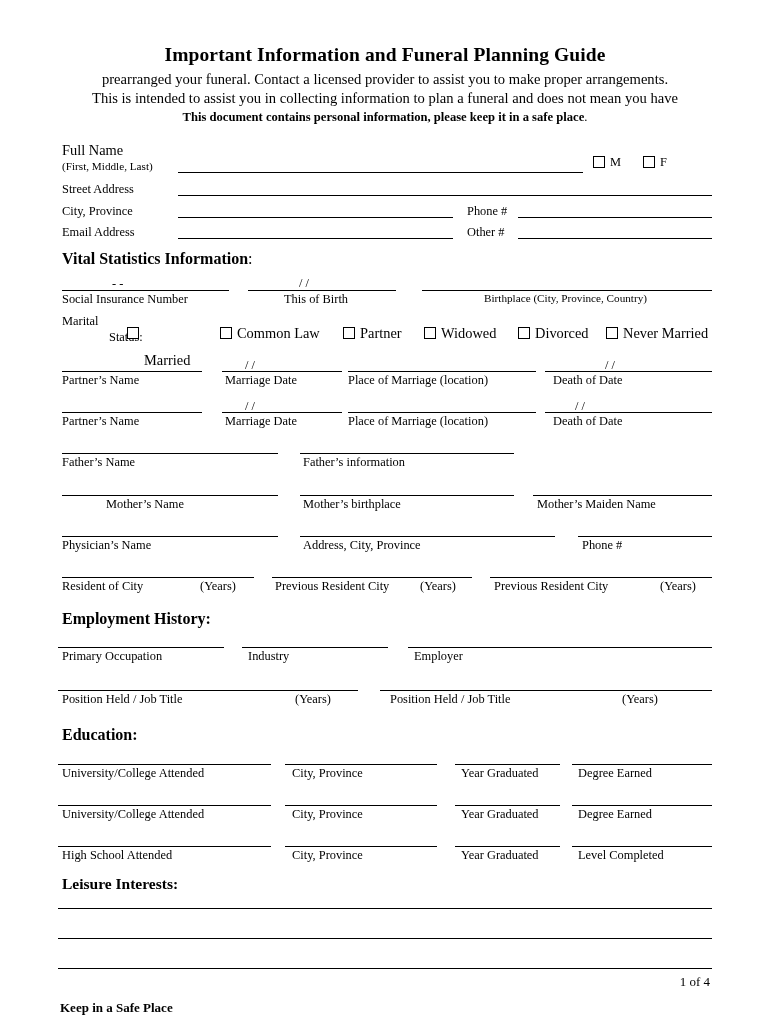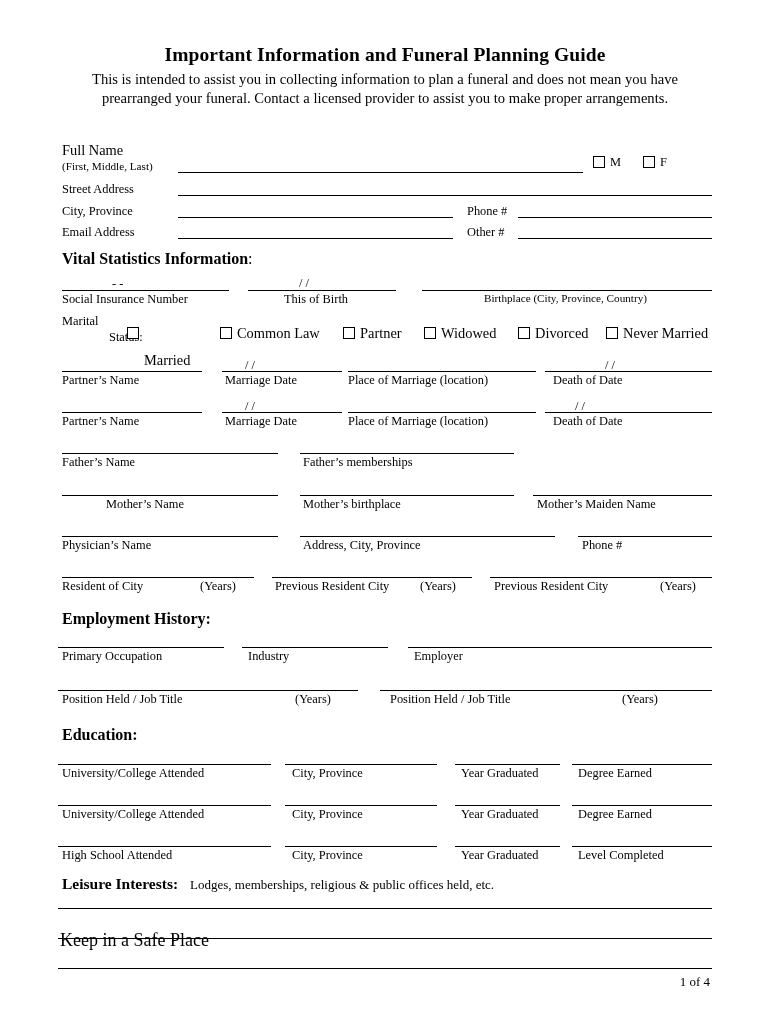--- a/index.html
+++ b/index.html
@@ -72,39 +72,42 @@
   .footer-rule {
     position: absolute;
     left: 58px;
     right: 58px;
     top: 968px;
     border-bottom: 1px solid #000;
   }
   .footer-left {
     position: absolute;
     left: 60px;
-    top: 930px;
-    font-size: 18px;
-    font-weight: normal;
+    top: 1000px;
+    font-size: 13px;
+    font-weight: bold;
   }
   .footer-right {
     position: absolute;
     right: 60px;
     top: 974px;
     font-size: 13px;
   }
 </style>
 </head>
 <body>
 
 <div class="page">
 
   <div class="title">Important Information and Funeral Planning Guide</div>
+  <div class="intro">prearranged your funeral. Contact a licensed provider to assist you to make proper arrangements.</div>
   <div class="intro">This is intended to assist you in collecting information to plan a funeral and does not mean you have</div>
-  <div class="intro">prearranged your funeral. Contact a licensed provider to assist you to make proper arrangements.</div>
+  <div class="notice">
+    <span>This document contains personal information, please keep it in a safe place</span><span class="tail">.</span>
+  </div>
 
   <div class="lbl big" style="left:62px; top:142px;">Full Name</div>
   <div class="lbl small" style="left:62px; top:160px;">(First, Middle, Last)</div>
   <div class="hline" style="left:178px; top:172px; width:405px;"></div>
 
   <div class="cb" style="left:593px; top:156px;"></div>
   <div class="lbl" style="left:610px; top:155px;">M</div>
   <div class="cb" style="left:643px; top:156px;"></div>
   <div class="lbl" style="left:660px; top:155px;">F</div>
 
@@ -175,21 +178,21 @@
   <div class="hline" style="left:348px; top:412px; width:188px;"></div>
   <div class="hline" style="left:545px; top:412px; width:167px;"></div>
   <div class="lbl" style="left:62px; top:414px;">Partner’s Name</div>
   <div class="lbl" style="left:225px; top:414px;">Marriage Date</div>
   <div class="lbl" style="left:348px; top:414px;">Place of Marriage (location)</div>
   <div class="lbl" style="left:553px; top:414px;">Death of Date</div>
 
   <div class="hline" style="left:62px; top:453px; width:216px;"></div>
   <div class="lbl" style="left:62px; top:455px;">Father’s Name</div>
   <div class="hline" style="left:300px; top:453px; width:214px;"></div>
-  <div class="lbl" style="left:303px; top:455px;">Father’s memberships</div>
+  <div class="lbl" style="left:303px; top:455px;">Father’s information</div>
 
   <div class="hline" style="left:62px; top:495px; width:216px;"></div>
   <div class="lbl" style="left:62px; top:497px;margin-left:44px;">Mother’s Name</div>
   <div class="hline" style="left:300px; top:495px; width:214px;"></div>
   <div class="lbl" style="left:303px; top:497px;">Mother’s birthplace</div>
   <div class="hline" style="left:533px; top:495px; width:179px;"></div>
   <div class="lbl" style="left:537px; top:497px;">Mother’s Maiden Name</div>
 
   <div class="hline" style="left:62px; top:536px; width:216px;"></div>
   <div class="lbl" style="left:62px; top:538px;">Physician’s Name</div>
@@ -249,21 +252,20 @@
   <div class="hline" style="left:58px; top:846px; width:213px;"></div>
   <div class="lbl" style="left:62px; top:848px;">High School Attended</div>
   <div class="hline" style="left:285px; top:846px; width:152px;"></div>
   <div class="lbl" style="left:292px; top:848px;">City, Province</div>
   <div class="hline" style="left:455px; top:846px; width:105px;"></div>
   <div class="lbl" style="left:461px; top:848px;">Year Graduated</div>
   <div class="hline" style="left:572px; top:846px; width:140px;"></div>
   <div class="lbl" style="left:578px; top:848px;">Level Completed</div>
 
   <div class="lbl" style="left:62px; top:875px; font-size:15.5px; font-weight:bold;">Leisure Interests:</div>
-  <div class="lbl" style="left:190px; top:877px; font-size:13px;">Lodges, memberships, religious &amp; public offices held, etc.</div>
 
   <div class="hline" style="left:58px; top:908px; width:654px;"></div>
   <div class="hline" style="left:58px; top:938px; width:654px;"></div>
 
   <div class="footer-rule"></div>
   <div class="footer-left">Keep in a Safe Place</div>
   <div class="footer-right">1 of 4</div>
 
 </div>
 

